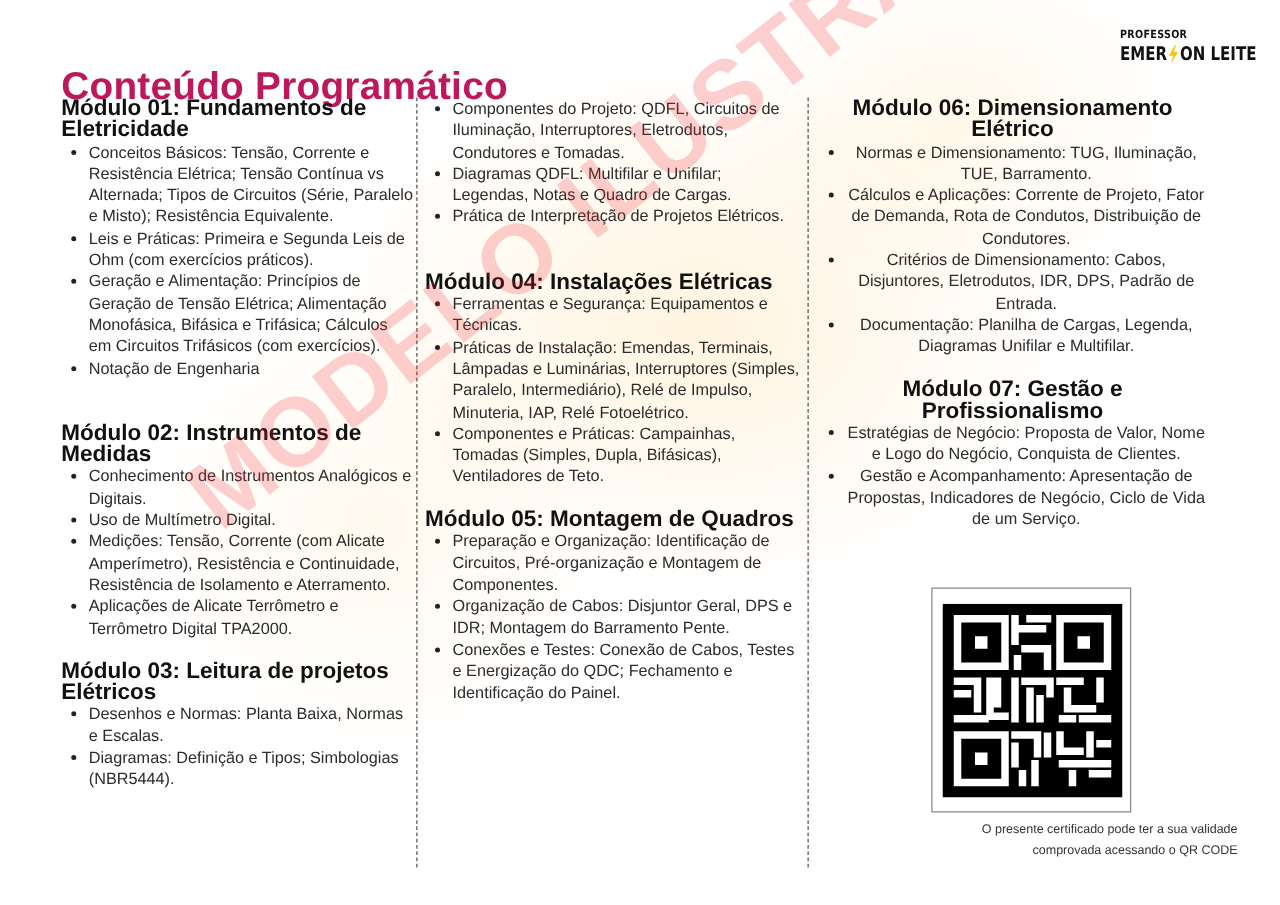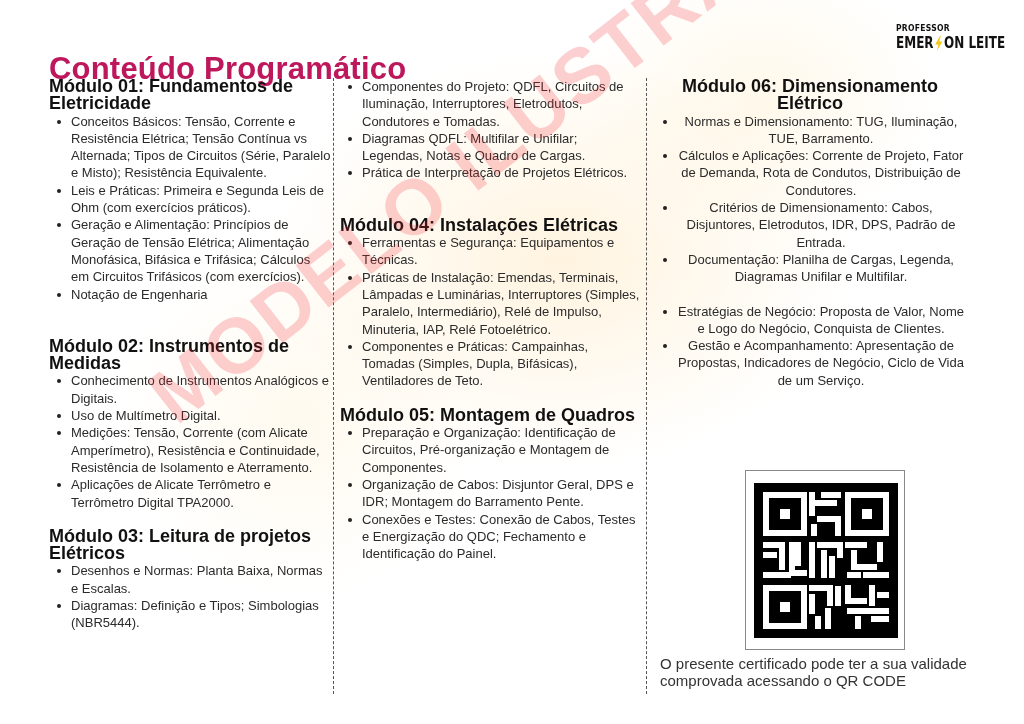--- a/index.html
+++ b/index.html
@@ -49,21 +49,21 @@
     .gap-lg { height: 35px; }
     .gap-md { height: 17px; }
 
     .qr-box {
       position: absolute; left: 745px; top: 470px; width: 160px; height: 180px;
       border: 1px solid #888; background: #fff; box-sizing: border-box;
     }
     .qr-box svg { position: absolute; left: 8px; top: 12px; }
     .qr-caption {
       position: absolute; left: 660px; top: 655px; width: 330px;
-      text-align: left; font-size: 15px; line-height: 17px; color: #333;
+      text-align: right; font-size: 10px; line-height: 17px; color: #333;
     }
     .watermark {
       position: absolute; left: 160px; top: 360px;
       font-size: 78px; font-weight: bold; color: rgba(240, 40, 50, 0.22);
       transform: rotate(-38deg); transform-origin: left center;
       white-space: nowrap; letter-spacing: 2px; pointer-events: none;
     }
   </style>
 </head>
 <body>
@@ -149,20 +149,21 @@
     <h3>Módulo 06: Dimensionamento Elétrico</h3>
     <ul>
       <li>Normas e Dimensionamento: TUG, Iluminação, TUE, Barramento.</li>
       <li>Cálculos e Aplicações: Corrente de Projeto, Fator de Demanda, Rota de Condutos, Distribuição de Condutores.</li>
       <li>Critérios de Dimensionamento: Cabos, Disjuntores, Eletrodutos, IDR, DPS, Padrão de Entrada.</li>
       <li>Documentação: Planilha de Cargas, Legenda, Diagramas Unifilar e Multifilar.</li>
     </ul>
   </section>
   <div class="gap-md"></div>
   <section class="module">
+    <h3>Módulo 07: Gestão e Profissionalismo</h3>
     <ul>
       <li>Estratégias de Negócio: Proposta de Valor, Nome e Logo do Negócio, Conquista de Clientes.</li>
       <li>Gestão e Acompanhamento: Apresentação de Propostas, Indicadores de Negócio, Ciclo de Vida de um Serviço.</li>
     </ul>
   </section>
 </div>
 
 <div class="qr-box">
   <svg width="144" height="155" viewBox="0 0 144 155">
     <rect x="0" y="0" width="144" height="155" fill="#000"></rect>

